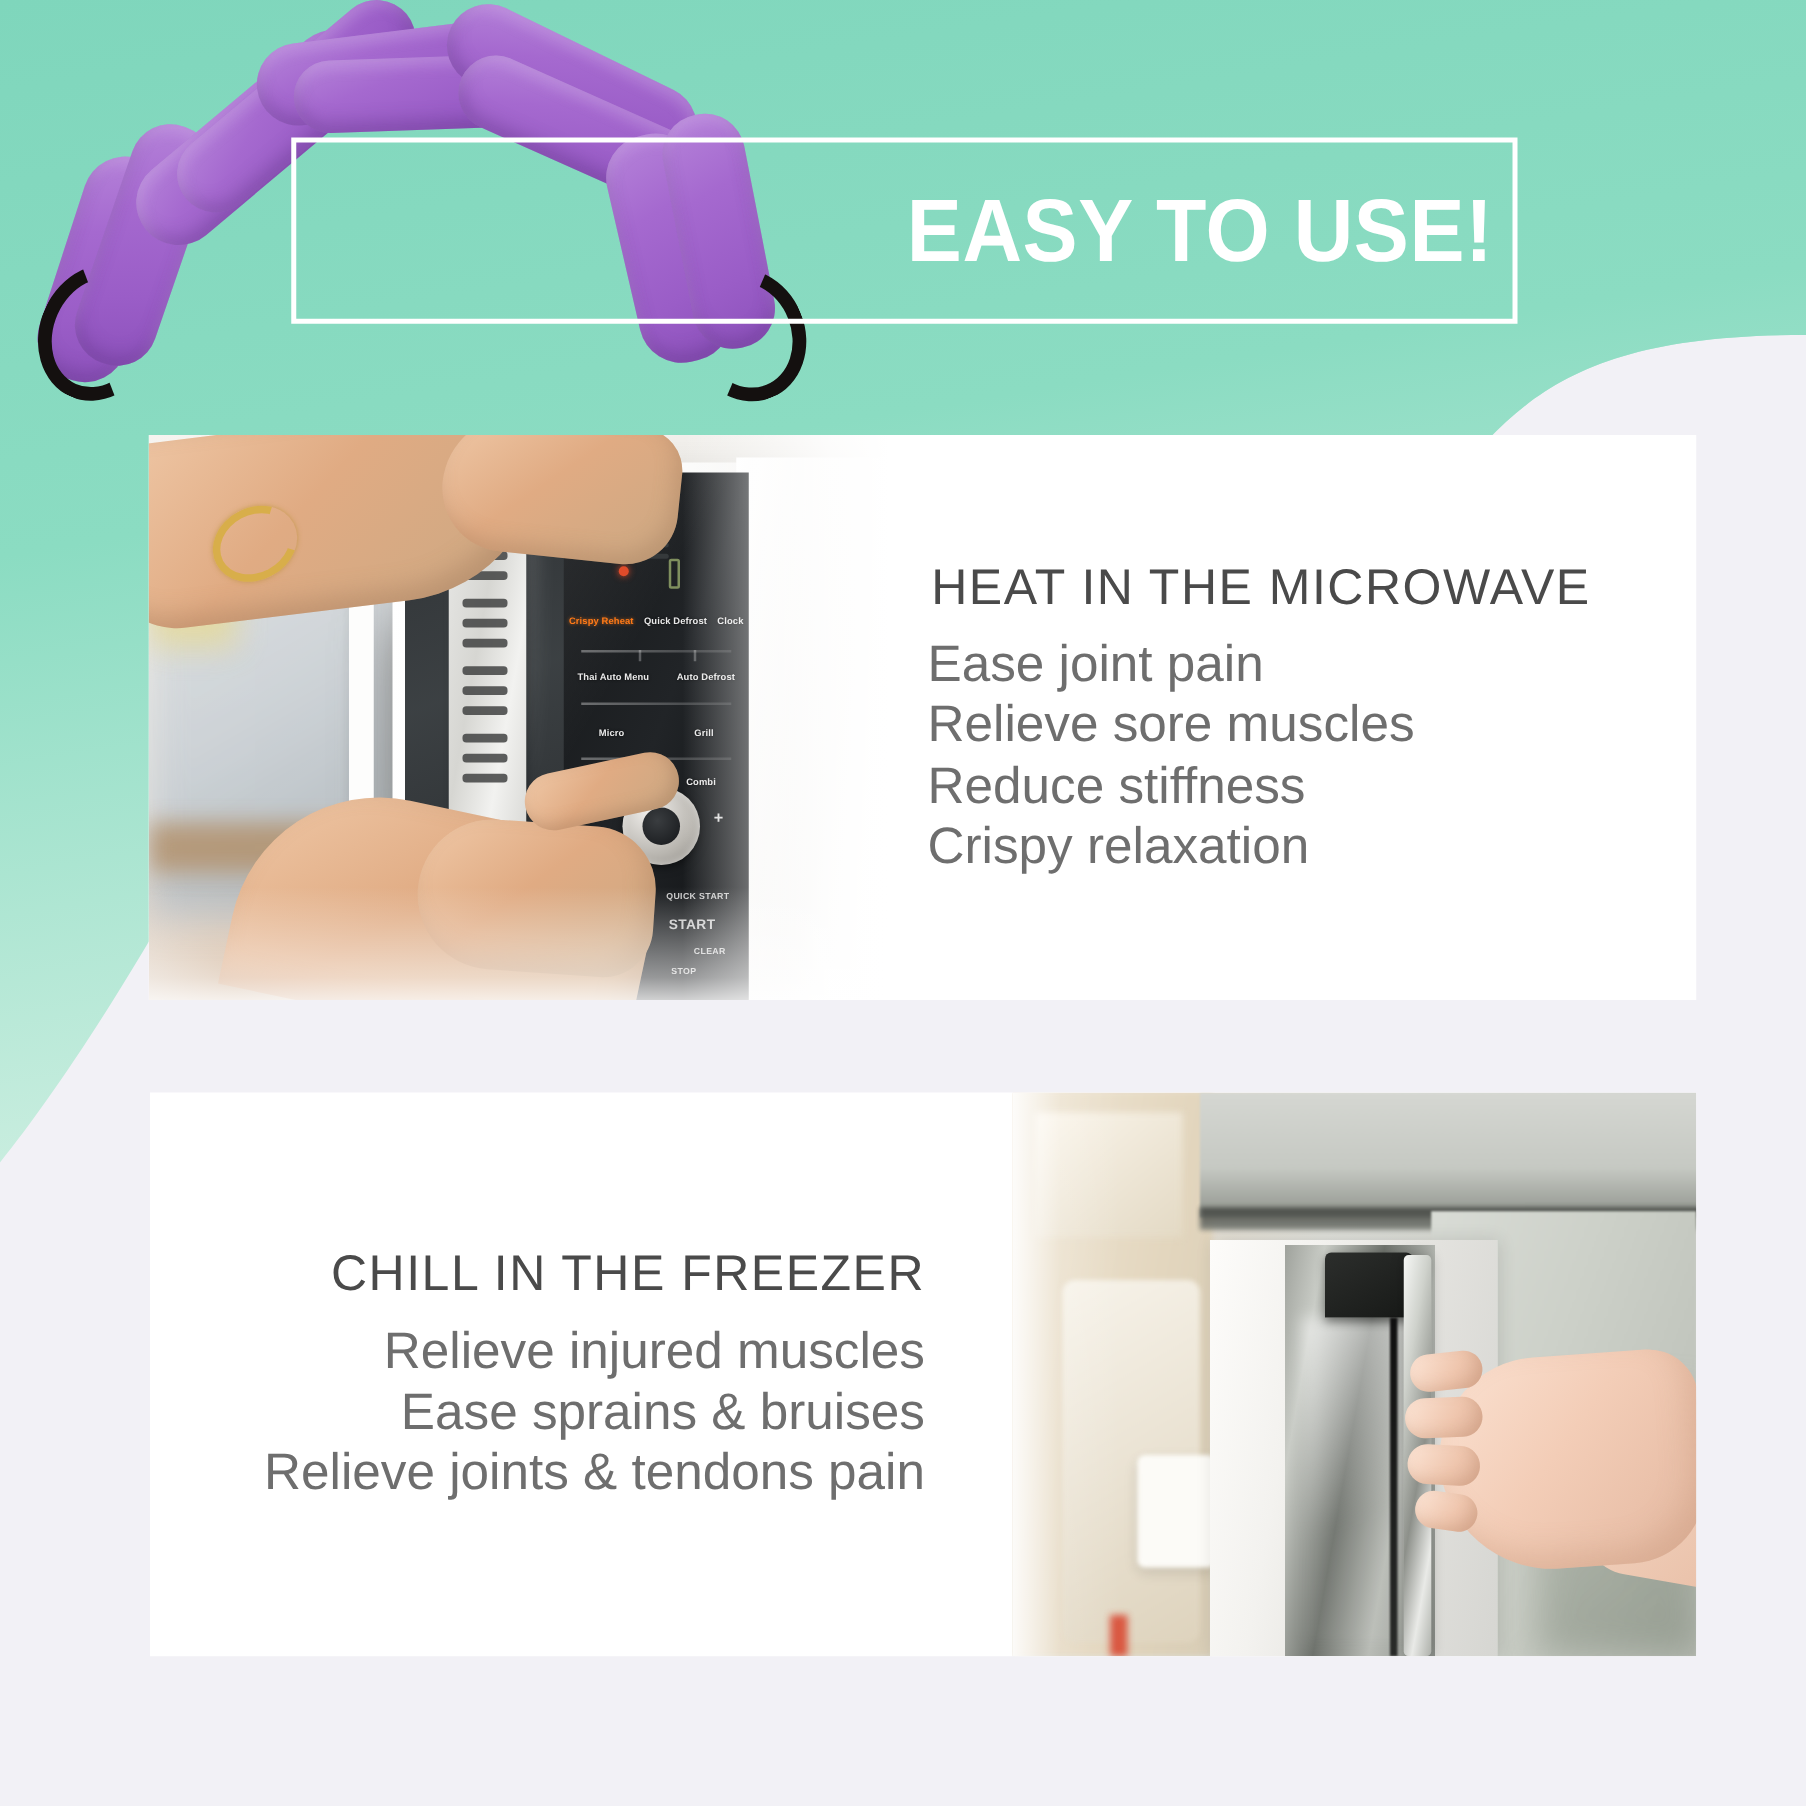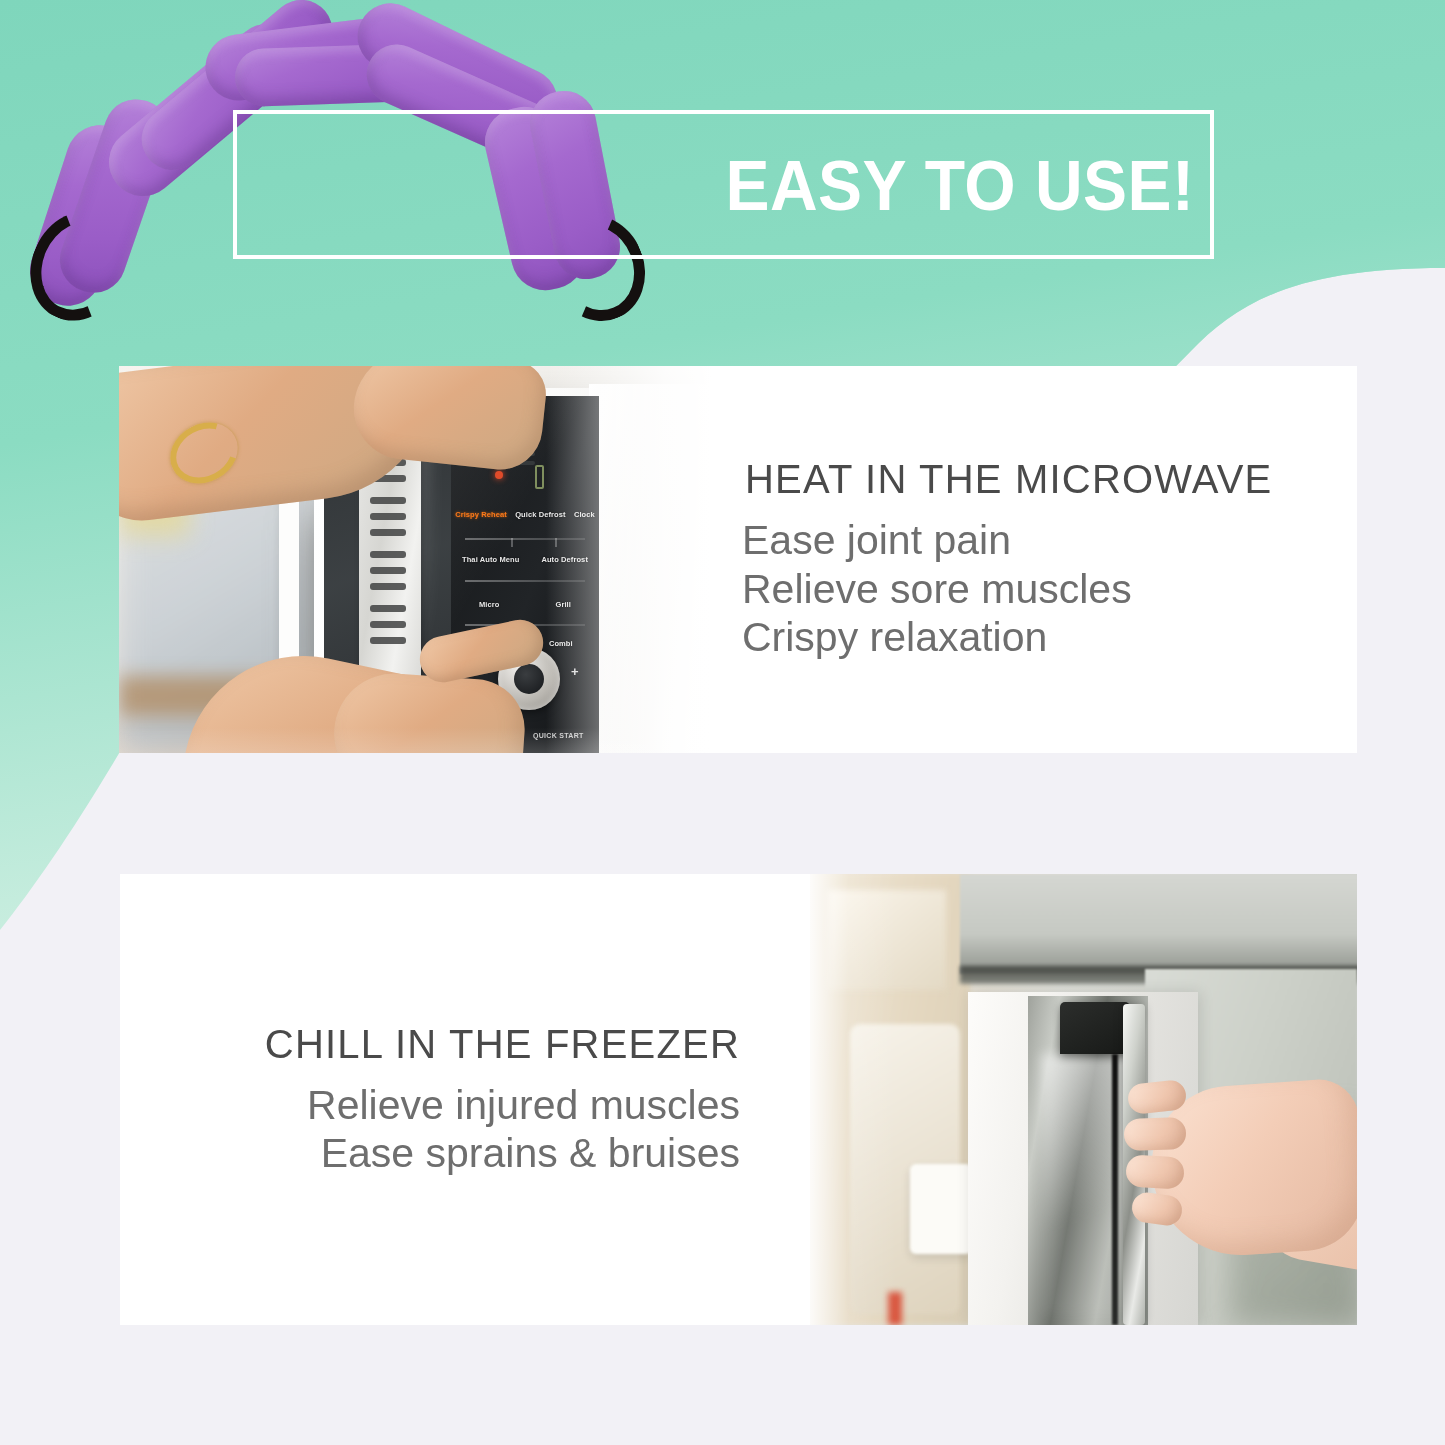--- a/index.html
+++ b/index.html
@@ -38,21 +38,21 @@
     white-space:nowrap;
   }
 
   
   .card {
     position:absolute;
     background:#FFFFFF;
     overflow:hidden;
     display:flex;
   }
-  #card-heat  { left:119px; top:366px; width:1238px; height:387px; }
+  #card-heat  { left:119px; top:348px; width:1238px; height:452px; }
   #card-chill { left:120px; top:874px; width:1237px; height:451px; }
 
   .card-photo { position:relative; overflow:hidden; flex:0 0 auto; }
   #photo-microwave { width:593px; height:452px; }
   #photo-freezer   { width:547px; height:451px; }
 
   .card-text {
     flex:1 1 auto;
     display:flex; flex-direction:column; justify-content:center;
     padding:0 40px;
@@ -532,32 +532,34 @@
 
     <div class="mw-photo-soft"></div>
     <div class="mw-photo-soft2"></div>
   </div>
 
   <div class="card-text" id="text-heat">
     <div class="card-heading">HEAT IN THE MICROWAVE</div>
     <ul class="bullets">
       <li>Ease joint pain</li>
       <li>Relieve sore muscles</li>
+      <li>Reduce stiffness</li>
       <li>Crispy relaxation</li>
     </ul>
   </div>
 </div>
 
 <div class="card" id="card-chill">
 
   <div class="card-text" id="text-chill">
     <div class="card-heading">CHILL IN THE FREEZER</div>
     <ul class="bullets">
       <li>Relieve injured muscles</li>
       <li>Ease sprains &amp; bruises</li>
+      <li>Relieve joints &amp; tendons pain</li>
     </ul>
   </div>
 
   <div class="card-photo" id="photo-freezer">
     <div class="fz-bg"></div>
     <div class="fz-cabinet-left"></div>
     <div class="fz-cab-shelf"></div>
     <div class="fz-cab-inner"></div>
     <div class="fz-white-box"></div>
     <div class="fz-red"></div>

